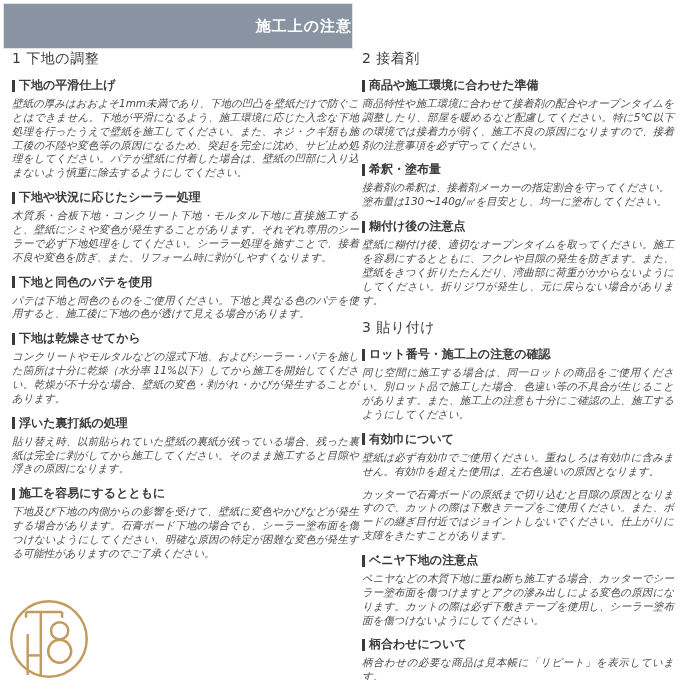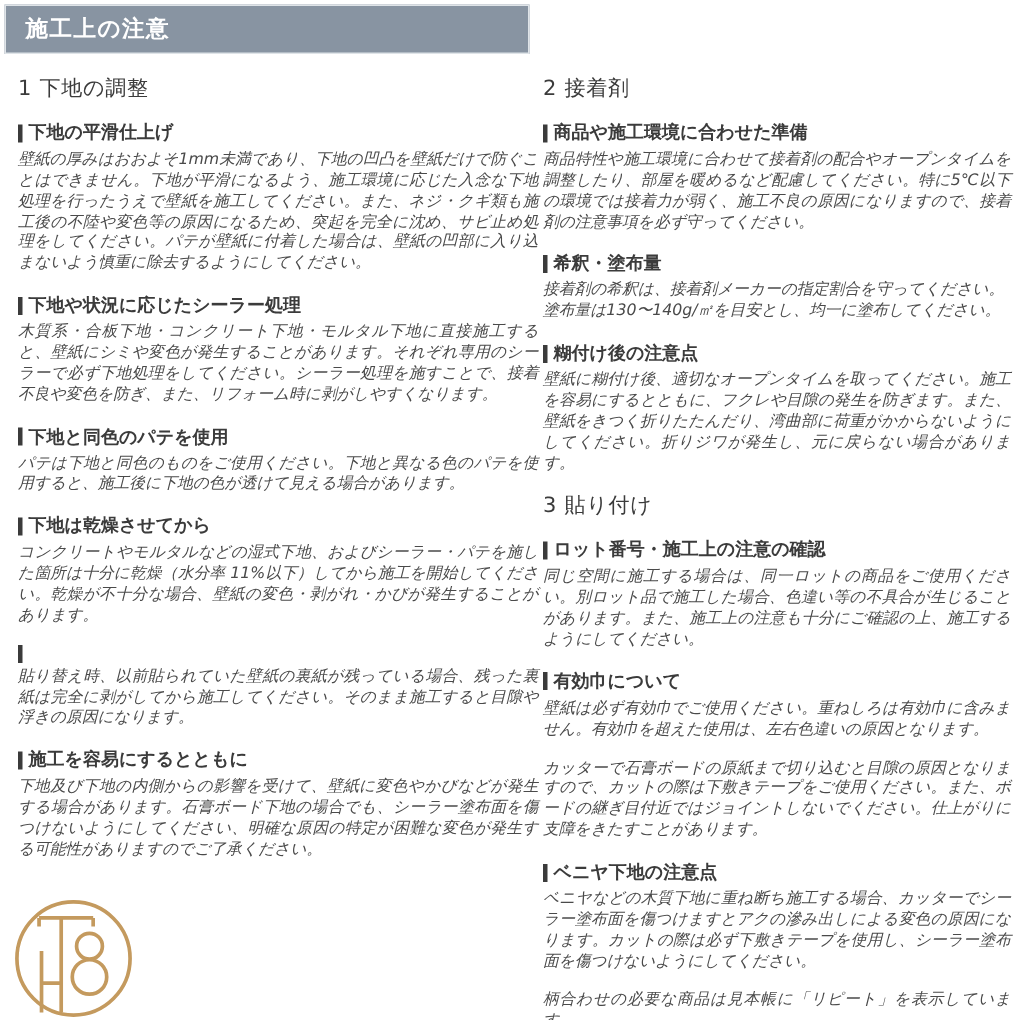--- a/index.html
+++ b/index.html
@@ -2,35 +2,35 @@
 <html><head>
 <meta charset="utf-8">
 <style>
   html,body{margin:0;padding:0;}
   body{
     width:680px;height:680px;position:relative;overflow:hidden;
     background:#ffffff;color:#4a4a4a;
     font-family:"DejaVu Sans","Liberation Sans",sans-serif;
   }
   .header-bar{
-    position:absolute;left:3px;top:3px;width:350px;height:33px;
+    position:absolute;left:3px;top:3px;width:350px;height:46px;
     background:#8894a2;border:1px solid #dfe4e8;
-    display:flex;align-items:center;box-sizing:border-box;padding-left:13px;
+    display:flex;align-items:center;box-sizing:border-box;padding-left:13px;justify-content:flex-end;
   }
   .header-bar .title{
     color:#ffffff;font-weight:bold;font-size:15px;letter-spacing:1px;
   }
   .col{position:absolute;top:50px;}
   .col-left{left:12px;width:347px;}
   .col-right{left:362px;width:312px;}
   .sec-heading{
     font-size:14px;font-weight:normal;color:#3b3b3b;margin:0 0 4px 0;letter-spacing:0.5px;
   }
   .sec-heading.mt{margin-top:12px;}
-  .item{margin:12px 0 9px 0;}
+  .item{margin:0 0 9px 0;}
   .item-title{
     display:flex;align-items:center;gap:4px;
     font-size:12px;font-weight:bold;color:#3b3b3b;margin:9px 0 3px 0;
   }
   .tick{
     display:inline-block;width:3px;height:12px;background:#3b3b3b;flex:0 0 auto;
   }
   .item-body{
     margin:0;font-size:10.5px;line-height:1.32;color:#4a4a4a;
     white-space:pre-line;text-align:justify;font-style:italic;
@@ -74,20 +74,21 @@
   <div class="item">
     <h3 class="item-title">
         <span class="tick"></span>
         <span>下地は乾燥させてから</span>
       </h3>
     <p class="item-body">コンクリートやモルタルなどの湿式下地、およびシーラー・パテを施した箇所は十分に乾燥（水分率 11%以下）してから施工を開始してください。乾燥が不十分な場合、壁紙の変色・剥がれ・かびが発生することがあります。</p>
   </div>
   <div class="item">
     <h3 class="item-title">
         <span class="tick"></span>
+        <span>浮いた裏打紙の処理</span>
       </h3>
     <p class="item-body">貼り替え時、以前貼られていた壁紙の裏紙が残っている場合、残った裏紙は完全に剥がしてから施工してください。そのまま施工すると目隙や浮きの原因になります。</p>
   </div>
   <div class="item">
     <h3 class="item-title">
         <span class="tick"></span>
         <span>施工を容易にするとともに</span>
       </h3>
     <p class="item-body">下地及び下地の内側からの影響を受けて、壁紙に変色やかびなどが発生する場合があります。石膏ボード下地の場合でも、シーラー塗布面を傷つけないようにしてください、明確な原因の特定が困難な変色が発生する可能性がありますのでご了承ください。</p>
   </div>
@@ -139,20 +140,24 @@
     <p class="item-body">カッターで石膏ボードの原紙まで切り込むと目隙の原因となりますので、カットの際は下敷きテープをご使用ください。また、ボードの継ぎ目付近ではジョイントしないでください。仕上がりに支障をきたすことがあります。</p>
   </div>
   <div class="item">
     <h3 class="item-title">
         <span class="tick"></span>
         <span>ベニヤ下地の注意点</span>
       </h3>
     <p class="item-body">ベニヤなどの木質下地に重ね断ち施工する場合、カッターでシーラー塗布面を傷つけますとアクの滲み出しによる変色の原因になります。カットの際は必ず下敷きテープを使用し、シーラー塗布面を傷つけないようにしてください。</p>
   </div>
   <div class="item">
+    <h3 class="item-title">
+        <span class="tick"></span>
+        <span>柄合わせについて</span>
+      </h3>
     <p class="item-body">柄合わせの必要な商品は見本帳に「リピート」を表示しています。
 リピートの値は理論値であり誤差が生じます。施工の際は、ジョイントマークを参考に柄を目視で合せて重ね断ちにて施工してください。</p>
   </div>
 </div>
 
 <div class="logo">
   <svg viewBox="0 0 100 100" aria-hidden="true">
     <g fill="none" stroke="#c49a5e" stroke-width="3">
       <circle cx="50" cy="50" r="46"></circle>
 

